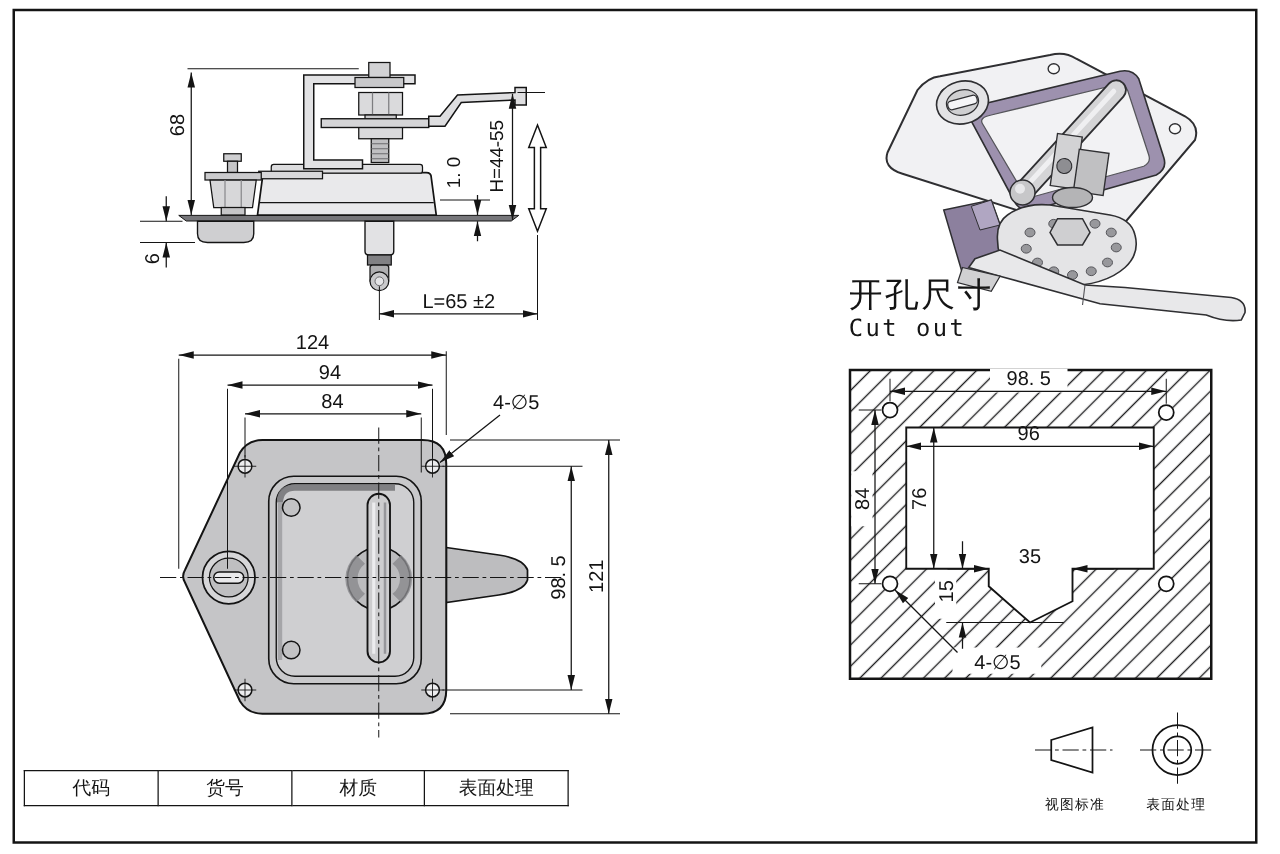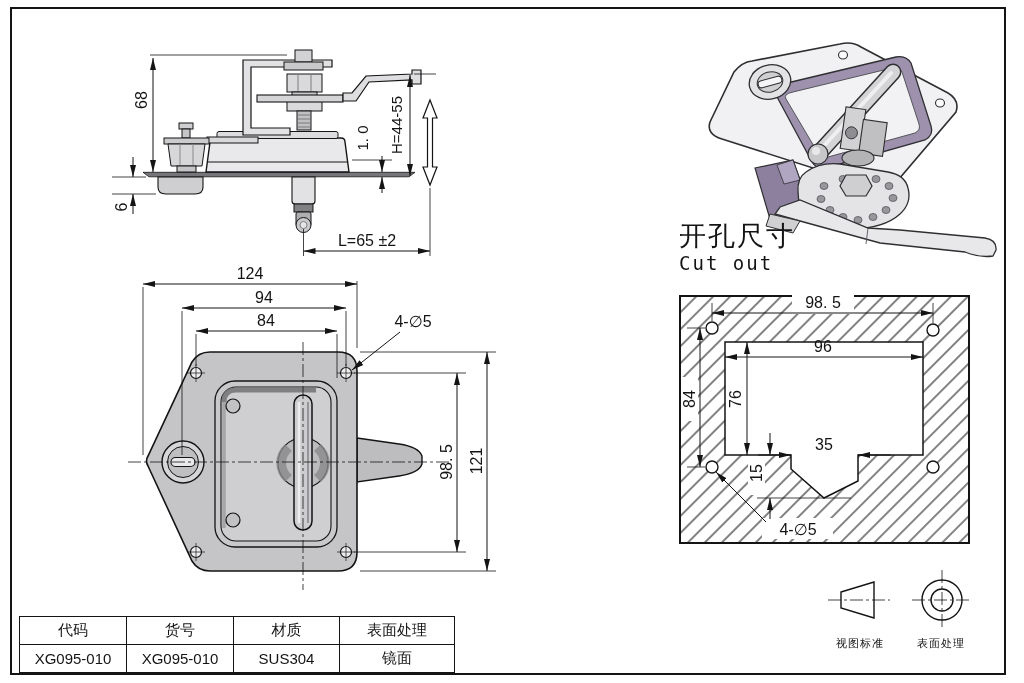--- a/index.html
+++ b/index.html
@@ -276,21 +276,15 @@
   <div class="proj-label" style="left:917px">表面处理</div>
 
   <table class="spec">
     <tbody>
       <tr>
         <td style="width:106px">代码</td>
         <td style="width:106px">货号</td>
         <td style="width:105px">材质</td>
         <td style="width:114px">表面处理</td>
       </tr>
-      <tr>
-        <td>XG095-010</td>
-        <td>XG095-010</td>
-        <td>SUS304</td>
-        <td>镜面</td>
-      </tr>
     </tbody>
   </table>
 </div>
 
 </body></html>

